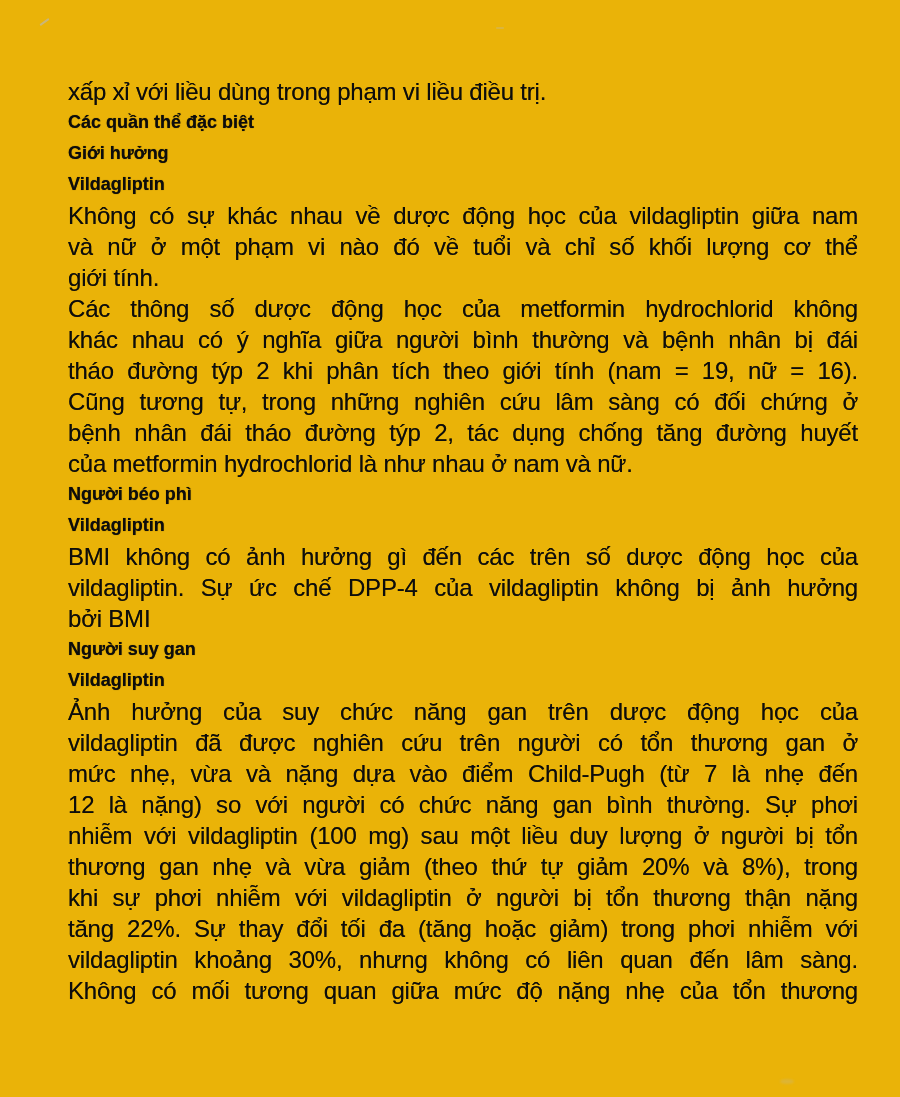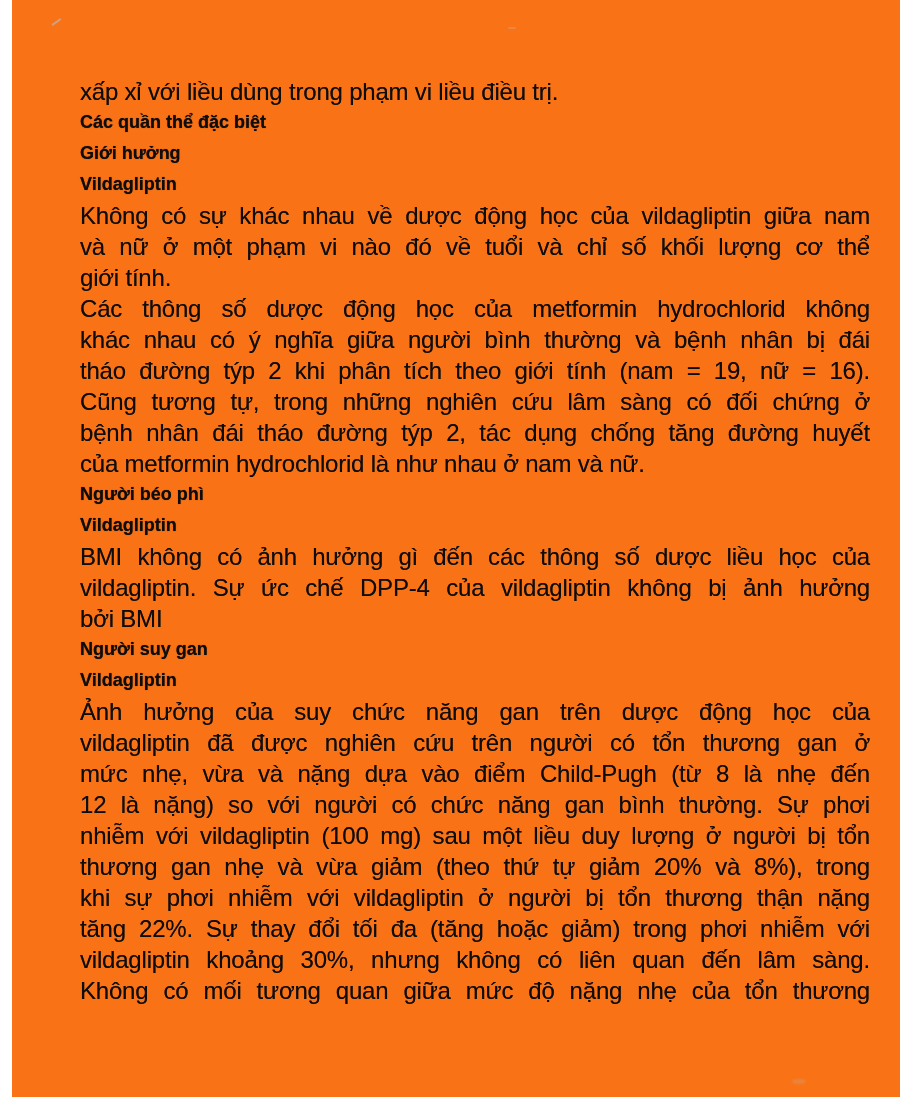--- a/index.html
+++ b/index.html
@@ -10,22 +10,21 @@
     width: 900px;
     height: 1097px;
     background: #ffffff;
     overflow: hidden;
     position: relative;
     font-family: "Liberation Sans", "DejaVu Sans", sans-serif;
   }
   .page {
     position: absolute;
     inset: 0;
-    background: #f97316;
-    margin-left: 12px;
+    background: #eab308;
   }
   .doc {
     position: absolute;
     left: 68px;
     top: 76px;
     width: 790px;
     color: #0d0d0d;
     -webkit-font-smoothing: antialiased;
   }
   .line {
@@ -93,28 +92,28 @@
       <div class="line j">và nữ ở một phạm vi nào đó về tuổi và chỉ số khối lượng cơ thể</div>
       <div class="line e">giới tính.</div>
       <div class="line j">Các thông số dược động học của metformin hydrochlorid không</div>
       <div class="line j">khác nhau có ý nghĩa giữa người bình thường và bệnh nhân bị đái</div>
       <div class="line j">tháo đường týp 2 khi phân tích theo giới tính (nam = 19, nữ = 16).</div>
       <div class="line j">Cũng tương tự, trong những nghiên cứu lâm sàng có đối chứng ở</div>
       <div class="line j">bệnh nhân đái tháo đường týp 2, tác dụng chống tăng đường huyết</div>
       <div class="line e">của metformin hydrochlorid là như nhau ở nam và nữ.</div>
       <div class="line h">Người béo phì</div>
       <div class="line h">Vildagliptin</div>
-      <div class="line j">BMI không có ảnh hưởng gì đến các thông số dược liều học của</div>
+      <div class="line j">BMI không có ảnh hưởng gì đến các trên số dược động học của</div>
       <div class="line j">vildagliptin. Sự ức chế DPP-4 của vildagliptin không bị ảnh hưởng</div>
       <div class="line e">bởi BMI</div>
       <div class="line h">Người suy gan</div>
       <div class="line h">Vildagliptin</div>
       <div class="line j">Ảnh hưởng của suy chức năng gan trên dược động học của</div>
       <div class="line j">vildagliptin đã được nghiên cứu trên người có tổn thương gan ở</div>
-      <div class="line j">mức nhẹ, vừa và nặng dựa vào điểm Child-Pugh (từ 8 là nhẹ đến</div>
+      <div class="line j">mức nhẹ, vừa và nặng dựa vào điểm Child-Pugh (từ 7 là nhẹ đến</div>
       <div class="line j">12 là nặng) so với người có chức năng gan bình thường. Sự phơi</div>
       <div class="line j">nhiễm với vildagliptin (100 mg) sau một liều duy lượng ở người bị tổn</div>
       <div class="line j">thương gan nhẹ và vừa giảm (theo thứ tự giảm 20% và 8%), trong</div>
       <div class="line j">khi sự phơi nhiễm với vildagliptin ở người bị tổn thương thận nặng</div>
       <div class="line j">tăng 22%. Sự thay đổi tối đa (tăng hoặc giảm) trong phơi nhiễm với</div>
       <div class="line j">vildagliptin khoảng 30%, nhưng không có liên quan đến lâm sàng.</div>
       <div class="line j">Không có mối tương quan giữa mức độ nặng nhẹ của tổn thương</div>
     </div>
 </div>
 

